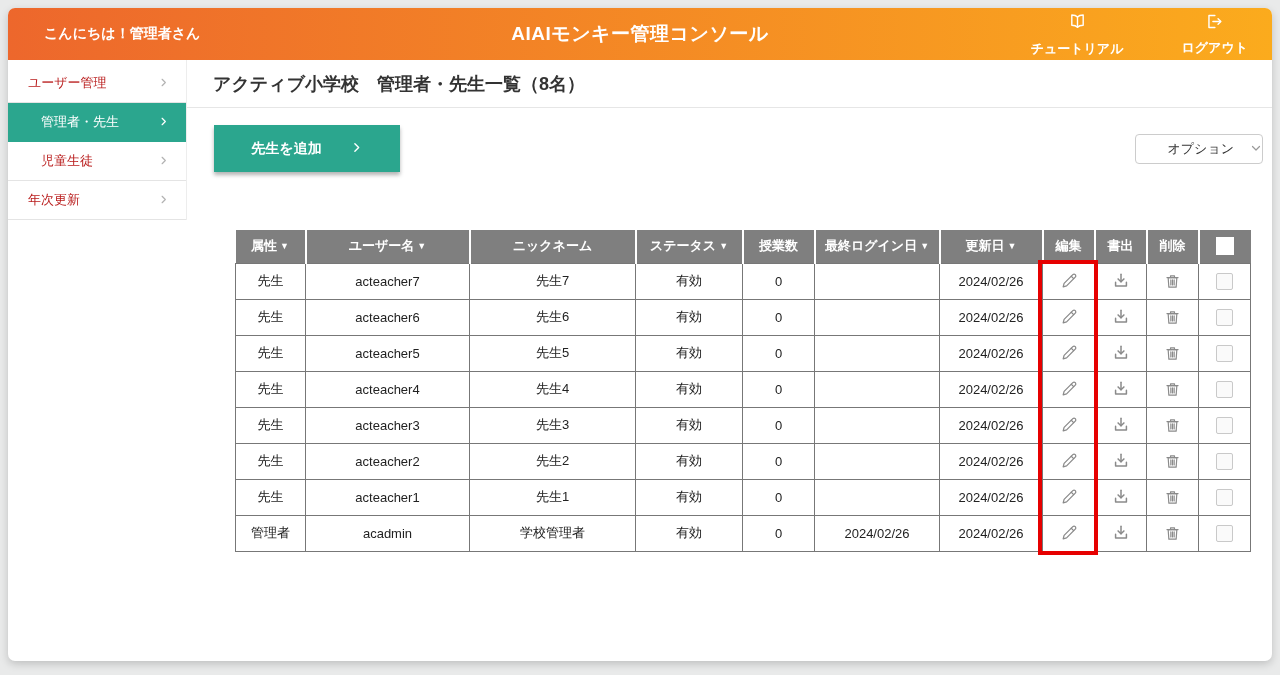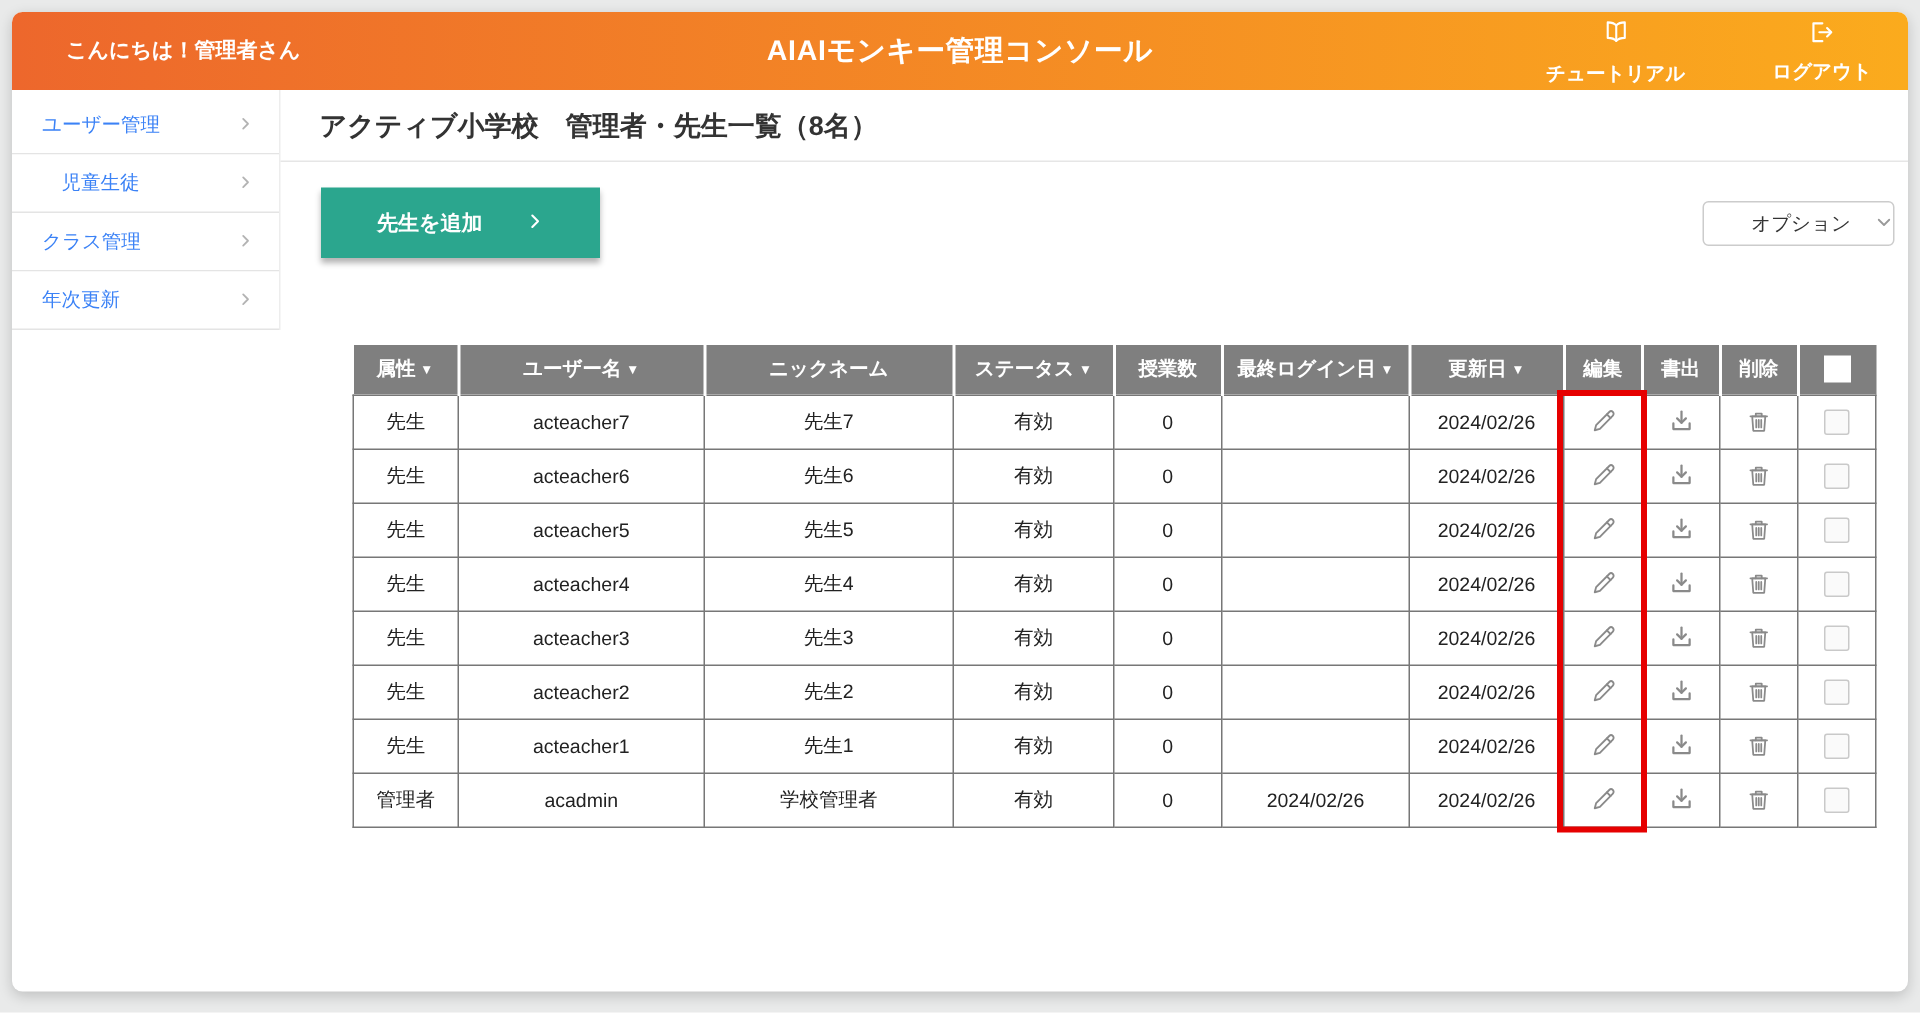--- a/index.html
+++ b/index.html
@@ -25,21 +25,21 @@
   .app-title { width:100%; text-align:center; color:#fff; font-size:19px; font-weight:bold; letter-spacing:.5px; }
   .top-actions { position:absolute; right:24px; display:flex; align-items:center; gap:58px; }
   .top-link { display:flex; align-items:center; gap:8px; color:#fff; font-size:13px; font-weight:bold; cursor:pointer; text-decoration:none;flex-direction:column; }
   .top-link svg { display:block; }
   
   .body-row { display:flex; height:601px; }
   .sidebar { width:179px; border-right:1px solid #ededed; padding-top:4px; align-self:flex-start; }
   .side-item {
     display:flex; align-items:center; justify-content:space-between;
     height:39px; padding:0 17px 0 20px; border-bottom:1px solid #e4e4e4;
-    font-size:13px; color:#3b82f6; cursor:pointer; background:#fff;
+    font-size:13px; color:#b91c1c; cursor:pointer; background:#fff;
   }
   .side-item.sub { padding-left:33px; }
   .side-item.active { background:#2ba68e; color:#fff; border-bottom-color:#2ba68e; }
   .side-item .chev { stroke:#b3b3b3; }
   .side-item.active .chev { stroke:#fff; }
   .content { flex:1; position:relative; }
   .page-title-bar { height:48px; border-bottom:1px solid #e6e6e6; display:flex; align-items:center; padding-left:26px; }
   .page-title-bar h1 { font-size:18px; font-weight:bold; color:#333; }
   
   .toolbar { display:flex; justify-content:space-between; align-items:flex-start; padding:17px 9px 0 27px; }
@@ -112,38 +112,38 @@
     <nav class="sidebar" id="sidebar">
   <div class="side-item">
     <span class="side-label">ユーザー管理</span>
     <span>
       <svg class="chev" width="11" height="11" viewBox="0 0 24 24" fill="none" stroke-width="2.6" stroke-linecap="round" stroke-linejoin="round">
               <path d="M9 5l7 7-7 7"></path>
             </svg>
     </span>
   </div>
 
+  <div class="side-item active sub">
+    <span class="side-label">管理者・先生</span>
+    <span>
+      <svg class="chev" width="11" height="11" viewBox="0 0 24 24" fill="none" stroke-width="2.6" stroke-linecap="round" stroke-linejoin="round">
+              <path d="M9 5l7 7-7 7"></path>
+            </svg>
+    </span>
+  </div>
 
   <div class="side-item sub">
     <span class="side-label">児童生徒</span>
     <span>
       <svg class="chev" width="11" height="11" viewBox="0 0 24 24" fill="none" stroke-width="2.6" stroke-linecap="round" stroke-linejoin="round">
               <path d="M9 5l7 7-7 7"></path>
             </svg>
     </span>
   </div>
 
-  <div class="side-item">
-    <span class="side-label">クラス管理</span>
-    <span>
-      <svg class="chev" width="11" height="11" viewBox="0 0 24 24" fill="none" stroke-width="2.6" stroke-linecap="round" stroke-linejoin="round">
-              <path d="M9 5l7 7-7 7"></path>
-            </svg>
-    </span>
-  </div>
 
   <div class="side-item">
     <span class="side-label">年次更新</span>
     <span>
       <svg class="chev" width="11" height="11" viewBox="0 0 24 24" fill="none" stroke-width="2.6" stroke-linecap="round" stroke-linejoin="round">
               <path d="M9 5l7 7-7 7"></path>
             </svg>
     </span>
   </div>
 </nav>

